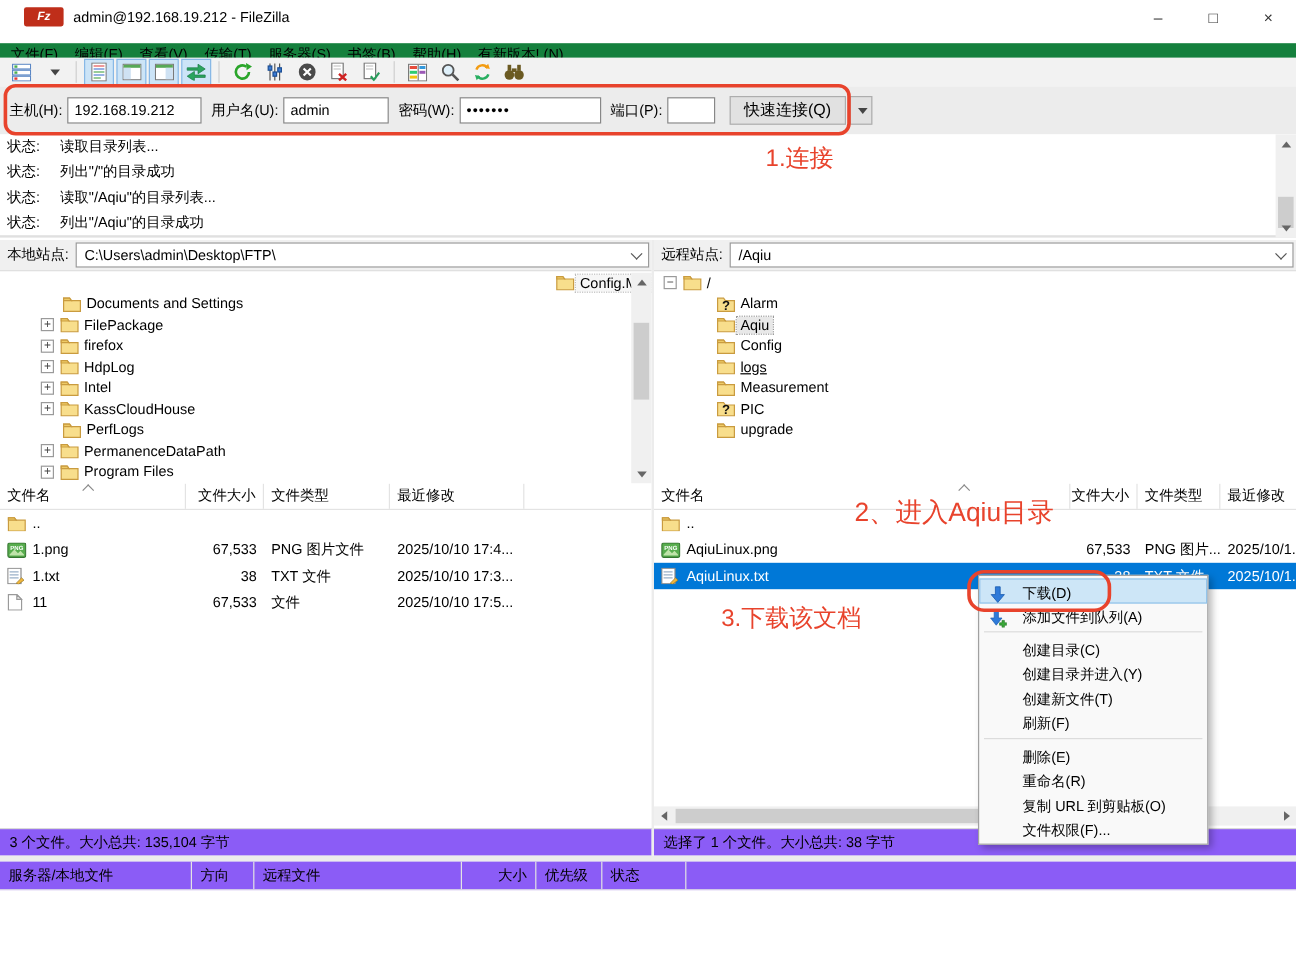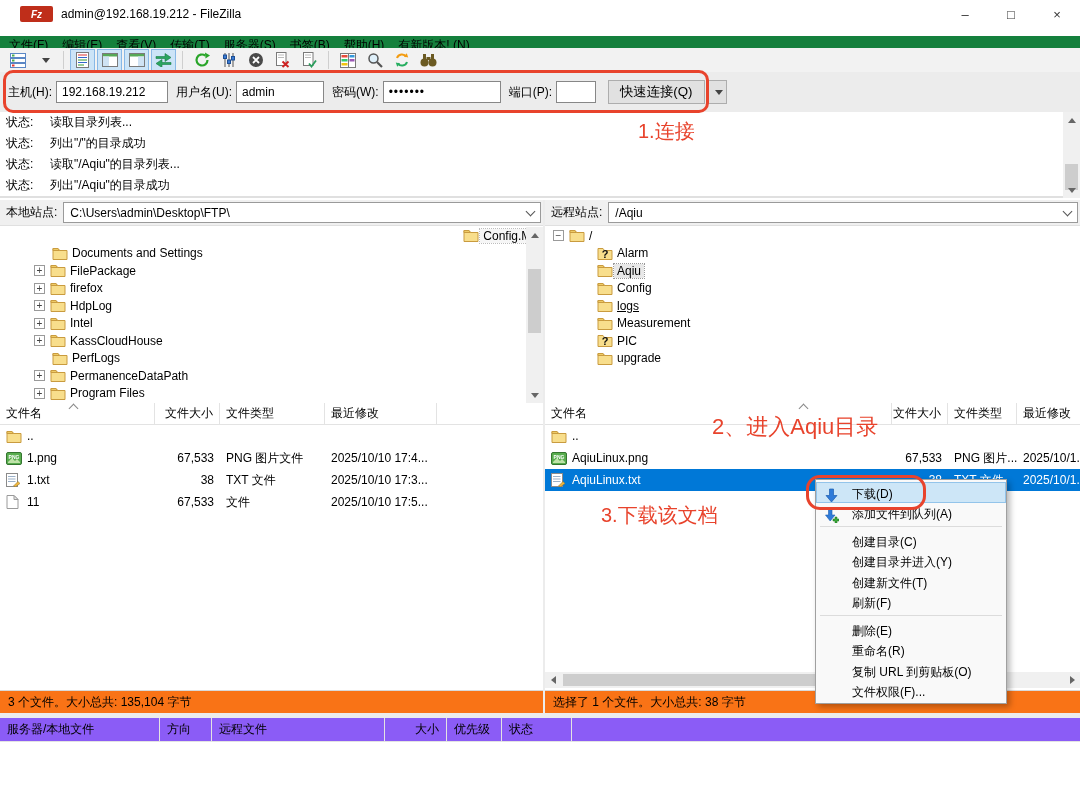--- a/index.html
+++ b/index.html
@@ -92,21 +92,21 @@
   .file-pane.remote .col-name{width:347px}
   .file-pane.remote .col-size{width:56px;justify-content:flex-end}
   .file-pane.remote .col-type{width:69px}
   .file-pane.remote .col-mod{flex:1;border-right:none}
   .file-row{display:flex;height:22px;align-items:center}
   .fcell{padding:0 6px;display:flex;align-items:center;white-space:nowrap;overflow:hidden}
   .file-row.selected{background:#0078d7;color:#fff}
   .file-icon{width:17px;display:flex;margin-right:4px;flex-shrink:0}
 
   
-  .status-bar{position:absolute;top:690px;height:23px;background:#f97316;border-top:1px solid #d9d9d9;display:flex;align-items:center;padding-left:8px}
+  .status-bar{position:absolute;top:690px;height:23px;background:#8b5cf6;border-top:1px solid #d9d9d9;display:flex;align-items:center;padding-left:8px}
   .status-bar.local{left:0;width:543px}
   .status-bar.remote{left:545px;width:535px}
   .vsplit{position:absolute;left:543px;top:200px;width:2px;height:513px;background:#ececec}
   .hsplit{position:absolute;left:0;top:713px;width:1080px;height:5px;background:#ececec}
 
   
   .queue-header{position:absolute;top:718px;left:0;width:1080px;height:24px;background:#8b5cf6;border-bottom:1px solid #e3e3e3;display:flex}
   .qcell{display:flex;align-items:center;padding:0 7px;border-right:1px solid #e3e3e3;white-space:nowrap}
   .q0{width:160px}.q1{width:52px}.q2{width:173px}.q3{width:62px;justify-content:flex-end}.q4{width:55px}.q5{width:70px}
   .queue-body{position:absolute;top:742px;left:0;width:1080px;height:60px;background:#fff}

